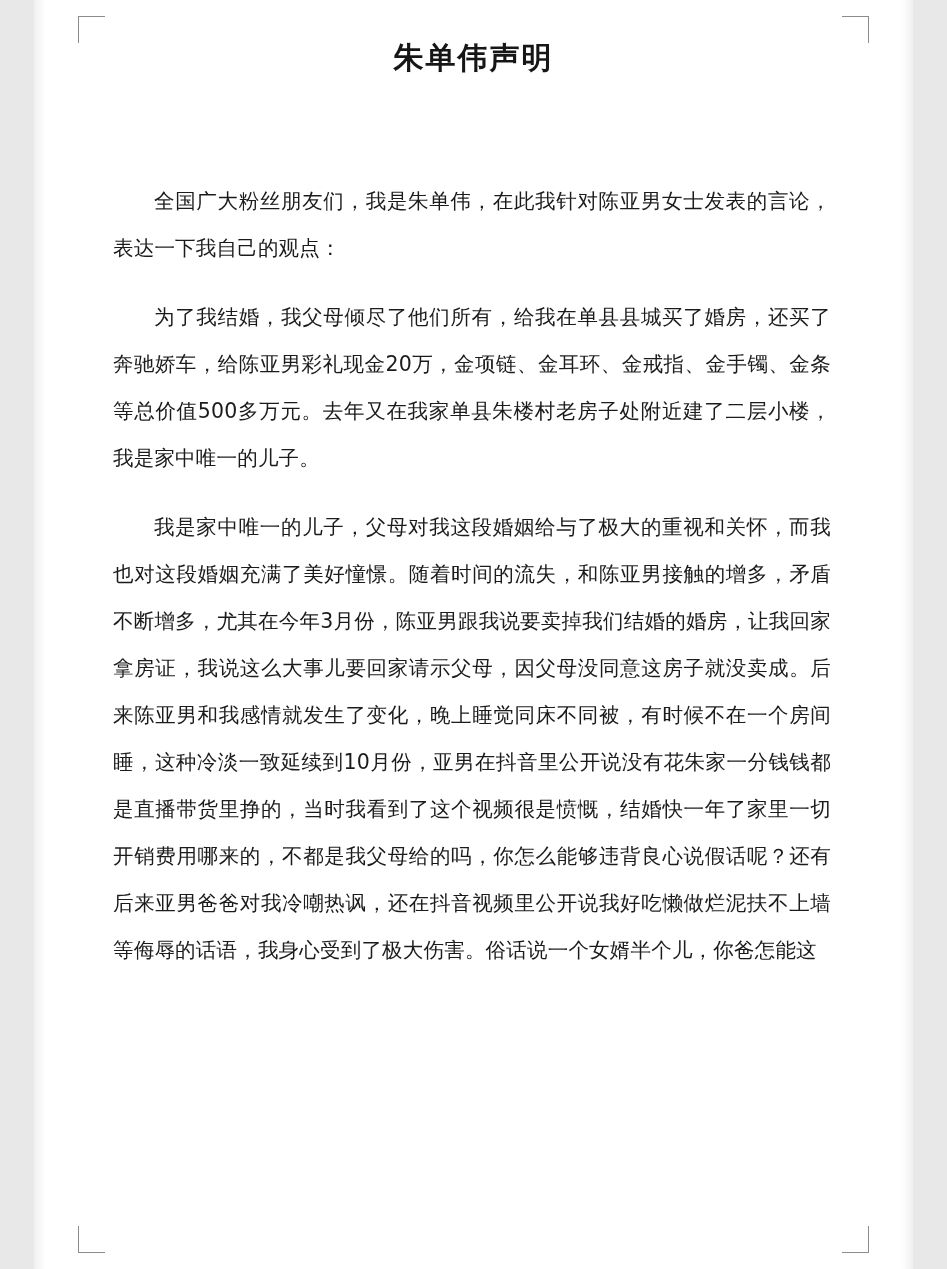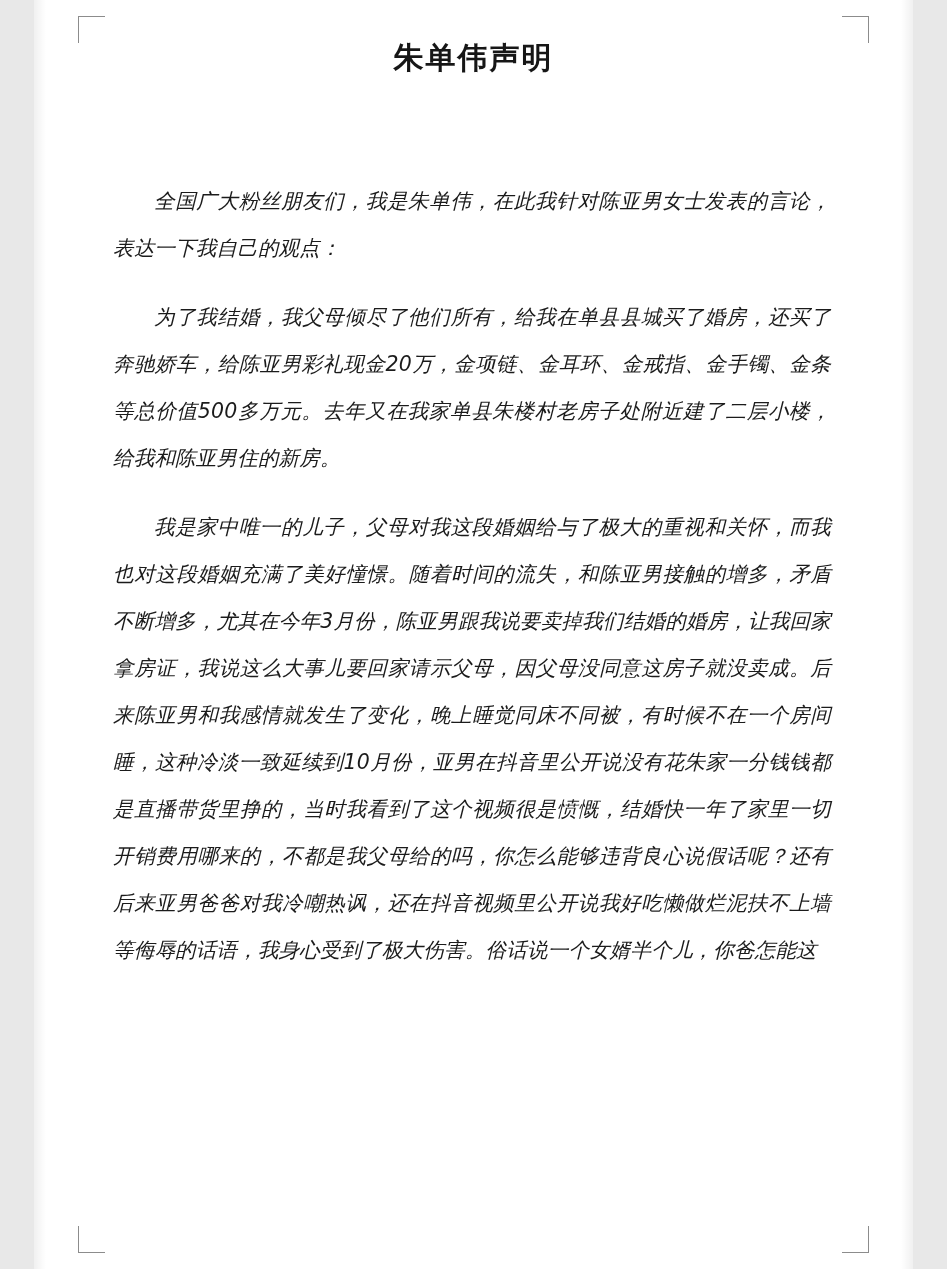--- a/index.html
+++ b/index.html
@@ -79,21 +79,20 @@
   .para {
     font-size: 20.5px;
     line-height: 47px;
     color: #1b1b1b;
     text-align: justify;
     text-justify: inter-ideograph;
     margin: 0 0 18px 0;
     text-indent: 2em;
     letter-spacing: 0.2px;
     font-family: "DejaVu Sans", "Liberation Sans", sans-serif;
-    font-style: italic;
   }
   .para:last-child { margin-bottom: 0; }
   .para.p-spaced { margin-bottom: 22px; }
 </style>
 </head>
 <body>
 
 <div class="page">
 
   <div class="edge-band left"></div>
@@ -101,17 +100,17 @@
 
   <div class="corner tl"></div>
   <div class="corner tr"></div>
   <div class="corner bl"></div>
   <div class="corner br"></div>
 
   <div class="doc-title">朱单伟声明</div>
 
   <div class="body-wrap">
     <p class="para p-spaced">全国广大粉丝朋友们，我是朱单伟，在此我针对陈亚男女士发表的言论，表达一下我自己的观点：</p>
-    <p class="para p-spaced">为了我结婚，我父母倾尽了他们所有，给我在单县县城买了婚房，还买了奔驰娇车，给陈亚男彩礼现金20万，金项链、金耳环、金戒指、金手镯、金条等总价值500多万元。去年又在我家单县朱楼村老房子处附近建了二层小楼，给我和陈亚男住的新房。</p>
+    <p class="para p-spaced">为了我结婚，我父母倾尽了他们所有，给我在单县县城买了婚房，还买了奔驰娇车，给陈亚男彩礼现金20万，金项链、金耳环、金戒指、金手镯、金条等总价值500多万元。去年又在我家单县朱楼村老房子处附近建了二层小楼，我是家中唯一的儿子。</p>
     <p class="para">我是家中唯一的儿子，父母对我这段婚姻给与了极大的重视和关怀，而我也对这段婚姻充满了美好憧憬。随着时间的流失，和陈亚男接触的增多，矛盾不断增多，尤其在今年3月份，陈亚男跟我说要卖掉我们结婚的婚房，让我回家拿房证，我说这么大事儿要回家请示父母，因父母没同意这房子就没卖成。后来陈亚男和我感情就发生了变化，晚上睡觉同床不同被，有时候不在一个房间睡，这种冷淡一致延续到10月份，亚男在抖音里公开说没有花朱家一分钱钱都是直播带货里挣的，当时我看到了这个视频很是愤慨，结婚快一年了家里一切开销费用哪来的，不都是我父母给的吗，你怎么能够违背良心说假话呢？还有后来亚男爸爸对我冷嘲热讽，还在抖音视频里公开说我好吃懒做烂泥扶不上墙等侮辱的话语，我身心受到了极大伤害。俗话说一个女婿半个儿，你爸怎能这</p>
   </div>
 
 </div>
 
 </body></html>

